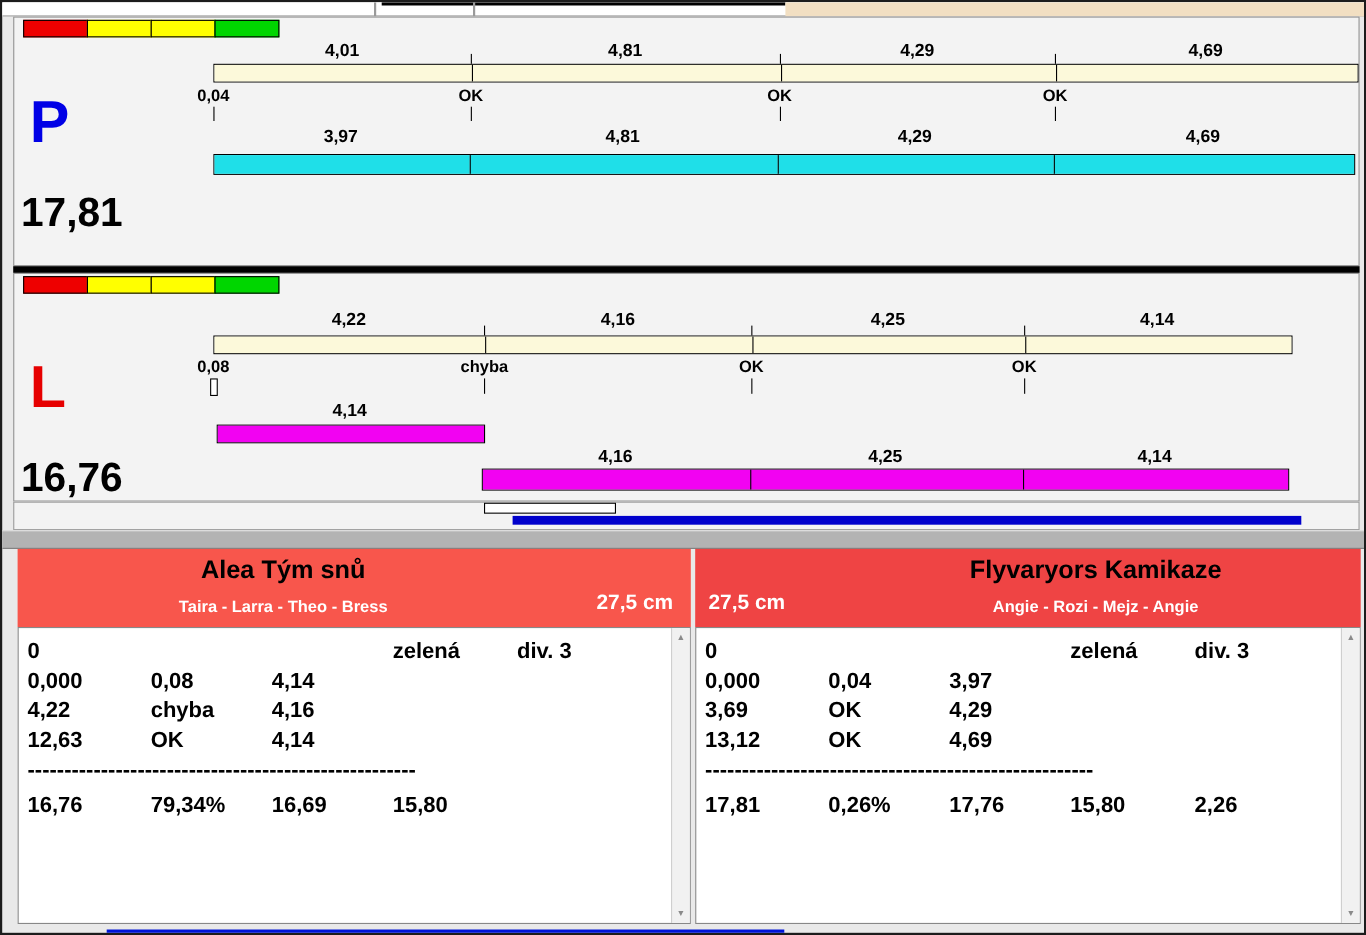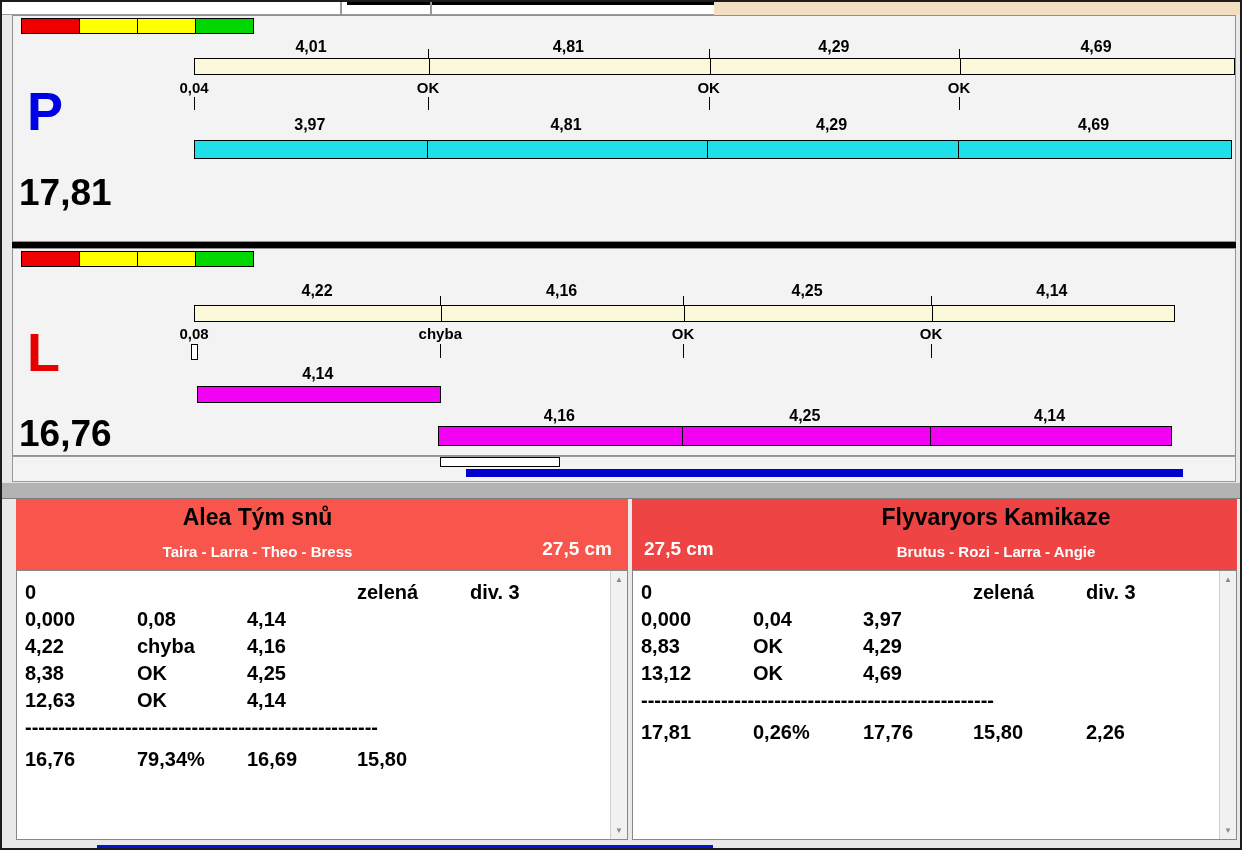--- a/index.html
+++ b/index.html
@@ -212,43 +212,42 @@
     <div class="team-header" style="background: rgb(248, 86, 76);">
       <div class="team-name tn-left">Alea Tým snů</div>
       <div class="team-members tn-left">Taira - Larra - Theo - Bress</div>
       <div class="jump-height jh-left">27,5 cm</div>
     </div>
     <div class="team-body">
       <div class="ttable">
           <div class="trow"><span class="c c0">0</span><span class="c c1"></span><span class="c c2"></span><span class="c c3">zelená</span><span class="c c4">div. 3</span></div>
           <div class="trow"><span class="c c0">0,000</span><span class="c c1">0,08</span><span class="c c2">4,14</span><span class="c c3"></span><span class="c c4"></span></div>
           <div class="trow"><span class="c c0">4,22</span><span class="c c1">chyba</span><span class="c c2">4,16</span><span class="c c3"></span><span class="c c4"></span></div>
-          <div class="trow"><span class="c c0">8,38</span><span class="c c1">OK</span><span class="c c2">4,25</span><span class="c c3"></span><span class="c c4"></span></div>
           <div class="trow"><span class="c c0">12,63</span><span class="c c1">OK</span><span class="c c2">4,14</span><span class="c c3"></span><span class="c c4"></span></div>
           <div class="trow sep">-----------------------------------------------------</div>
           <div class="trow sum"><span class="c c0">16,76</span><span class="c c1">79,34%</span><span class="c c2">16,69</span><span class="c c3">15,80</span><span class="c c4"></span></div>
         </div>
       <div class="vscroll">
         <div class="varrow up">▲</div>
         <div class="varrow down">▼</div>
       </div>
     </div>
   </div>
 
   <div class="team-panel" id="teamRight">
     <div class="team-header" style="background: #ef4444;">
       <div class="team-name tn-right">Flyvaryors Kamikaze</div>
-      <div class="team-members tn-right">Brutus - Rozi - Larra - Angie</div>
+      <div class="team-members tn-right">Angie - Rozi - Mejz - Angie</div>
       <div class="jump-height jh-right">27,5 cm</div>
     </div>
     <div class="team-body">
       <div class="ttable">
           <div class="trow"><span class="c c0">0</span><span class="c c1"></span><span class="c c2"></span><span class="c c3">zelená</span><span class="c c4">div. 3</span></div>
           <div class="trow"><span class="c c0">0,000</span><span class="c c1">0,04</span><span class="c c2">3,97</span><span class="c c3"></span><span class="c c4"></span></div>
-          <div class="trow"><span class="c c0">8,83</span><span class="c c1">OK</span><span class="c c2">4,29</span><span class="c c3"></span><span class="c c4"></span></div>
+          <div class="trow"><span class="c c0">3,69</span><span class="c c1">OK</span><span class="c c2">4,29</span><span class="c c3"></span><span class="c c4"></span></div>
           <div class="trow"><span class="c c0">13,12</span><span class="c c1">OK</span><span class="c c2">4,69</span><span class="c c3"></span><span class="c c4"></span></div>
           <div class="trow sep">-----------------------------------------------------</div>
           <div class="trow sum"><span class="c c0">17,81</span><span class="c c1">0,26%</span><span class="c c2">17,76</span><span class="c c3">15,80</span><span class="c c4">2,26</span></div>
         </div>
       <div class="vscroll">
         <div class="varrow up">▲</div>
         <div class="varrow down">▼</div>
       </div>
     </div>
   </div>

